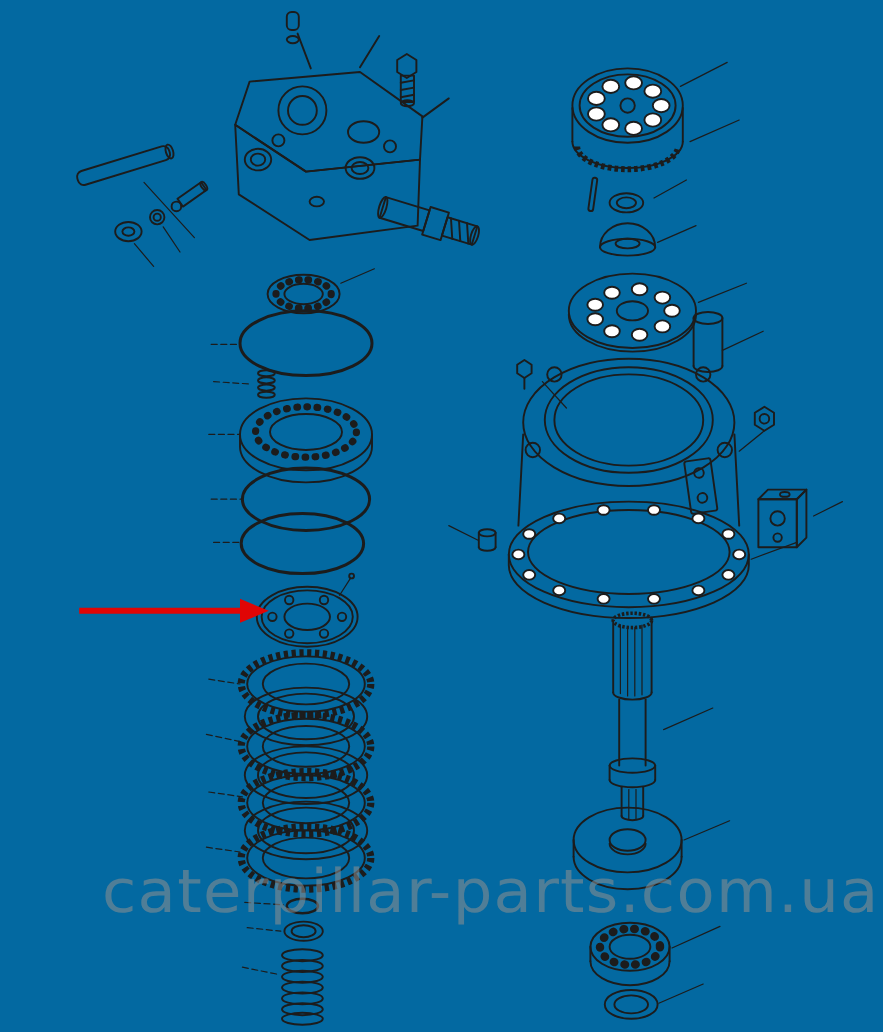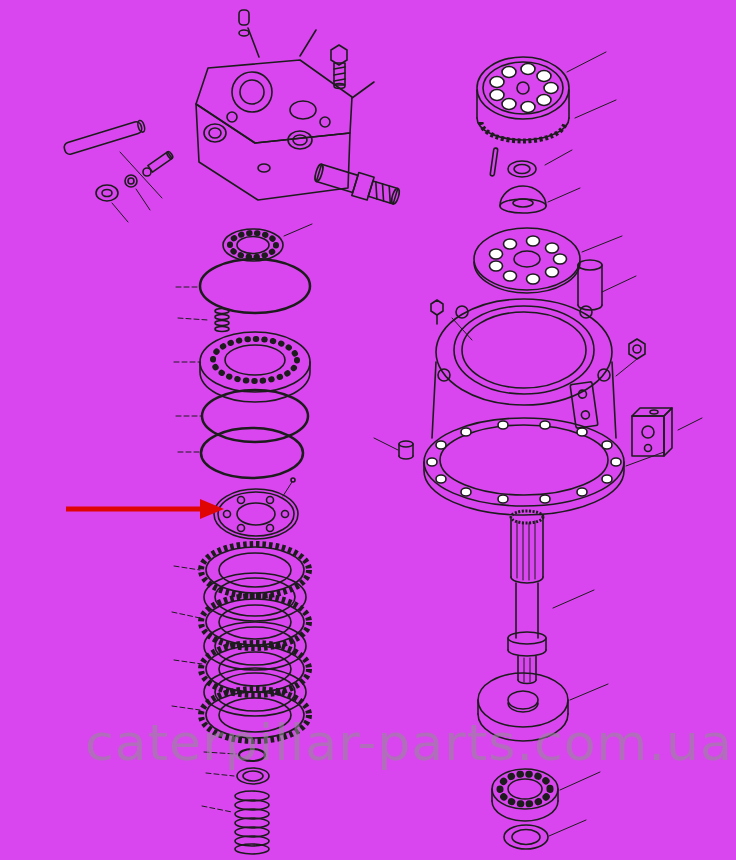--- a/index.html
+++ b/index.html
@@ -1,19 +1,19 @@
 <!DOCTYPE html>
 <html><head>
 <meta charset="utf-8">
 <style>
   html,body{margin:0;padding:0;background:#ffffff;}
   .canvas{
     position:relative;
     width:736px;height:860px;
-    background:#d946ef;
+    background:#0369a1;
     font-family:"Liberation Sans", sans-serif;
     overflow:hidden;
   }
   svg{display:block;}
   .watermark{
     font-family:"DejaVu Sans", sans-serif;
     letter-spacing:1px;
   }
 </style>
 </head>

